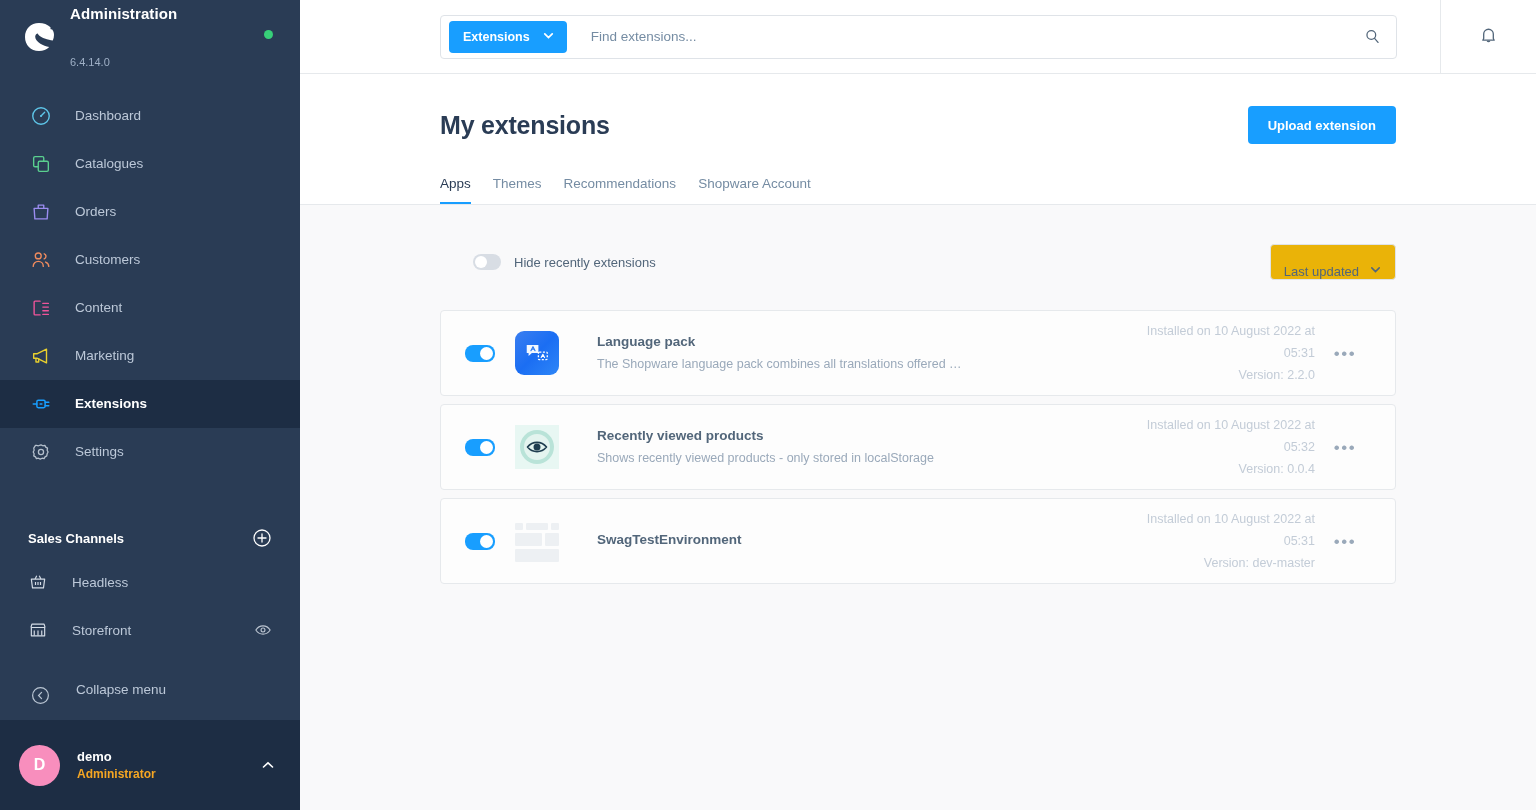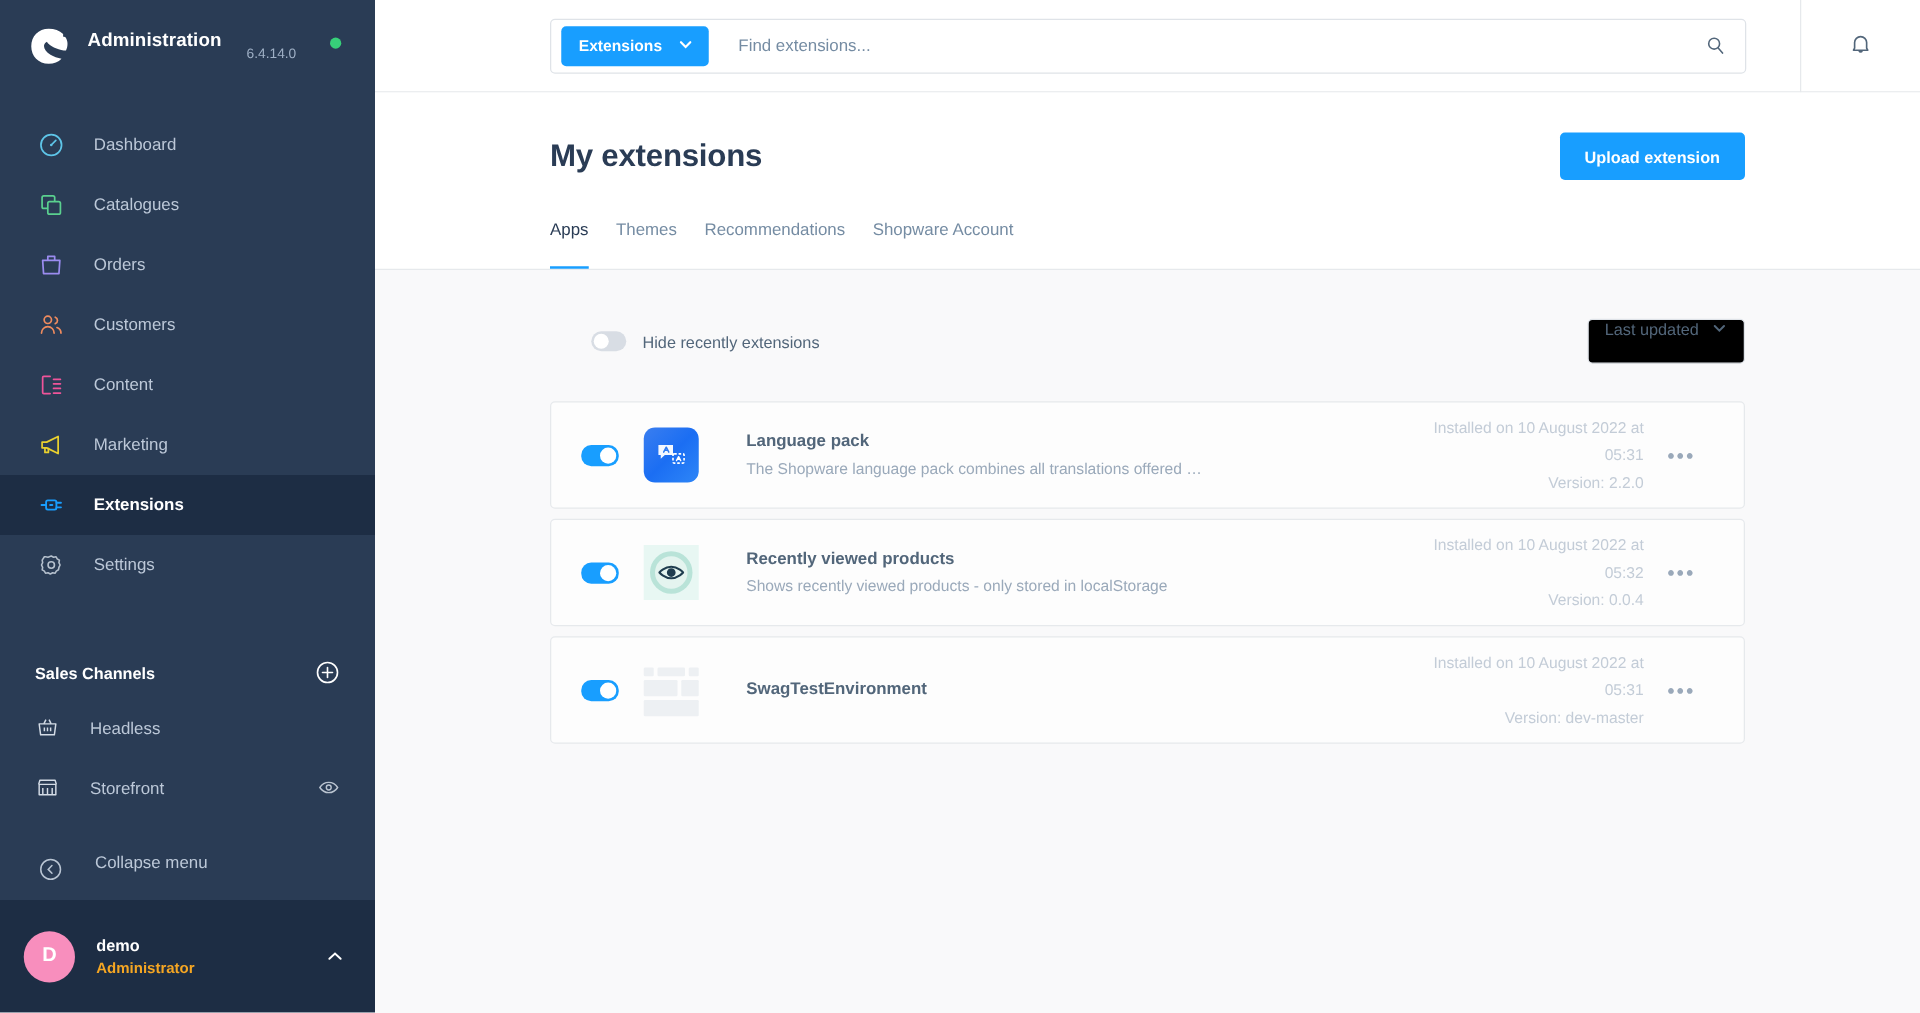--- a/index.html
+++ b/index.html
@@ -19,21 +19,21 @@
     flex-shrink: 0;
     position: relative;
   }
   .sb-header {
     height: 74px;
     display: flex; align-items: center;
     padding: 0 22px 0 22px;
     position: relative;
   }
   .sb-logo { width: 34px; height: 34px; flex-shrink: 0; margin-right: 14px; }
-  .sb-brandtext { display: flex; justify-content: space-between; gap: 20px; }
+  .sb-brandtext { display: flex; flex-direction: column; justify-content: space-between; gap: 20px; }
   .sb-title { color: #ffffff; font-size: 15px; font-weight: bold; line-height: 18px; letter-spacing: .1px; }
   .sb-version { color: #9fb0c6; font-size: 11px; line-height: 15px; margin-top: 12px; }
   .sb-statusdot {
     position: absolute; right: 27px; top: 30px;
     width: 9px; height: 9px; border-radius: 50%;
     background: #37d079;
   }
 
   .sb-nav { margin-top: 18px; }
   .sb-item {
@@ -142,21 +142,21 @@
   .upload-btn {
     background: #189eff; color: #ffffff;
     font-size: 13px; font-weight: bold;
     border: none; border-radius: 4px;
     height: 38px; padding: 0 20px; cursor: pointer;
     font-family: "Liberation Sans", sans-serif;
   }
   .tabs { display: flex; gap: 22px; margin-top: 32px; }
   .tab {
     font-size: 13.5px; color: #758ca3;
-    padding-bottom: 22px;
+    padding-bottom: 11px;
     border-bottom: 2px solid transparent;
     cursor: pointer;
   }
   .tab.active { color: #2a3c55; border-bottom-color: #189eff; }
 
   .content {
     flex: 1; overflow: auto;
     padding: 0 140px;
     background: #f9f9fa;
   }
@@ -171,22 +171,22 @@
   }
   .sw::after {
     content: ""; position: absolute; top: 2px; left: 2px;
     width: 12px; height: 12px; border-radius: 50%; background: #ffffff;
   }
   .sw.on { background: #189eff; }
   .sw.on::after { left: 14px; }
   .toggle-label { font-size: 13px; color: #52667a; }
   .sort-btn {
     height: 36px; border: 1px solid #dfe3e8; border-radius: 4px;
-    background: #000000; color: #52667a; font-size: 13px;
-    display: flex; align-items: flex-start; gap: 10px;
+    background: #eab308; color: #52667a; font-size: 13px;
+    display: flex; align-items: flex-end; gap: 10px;
     padding: 0 13px; cursor: pointer;
     font-family: "Liberation Sans", sans-serif;
   }
 
   .cards { margin-top: 30px; display: flex; flex-direction: column; gap: 8px; padding-bottom: 40px; }
   .card {
     background: #fdfdfd;
     border: 1px solid #e6e9ec;
     border-radius: 4px;
     height: 86px;

